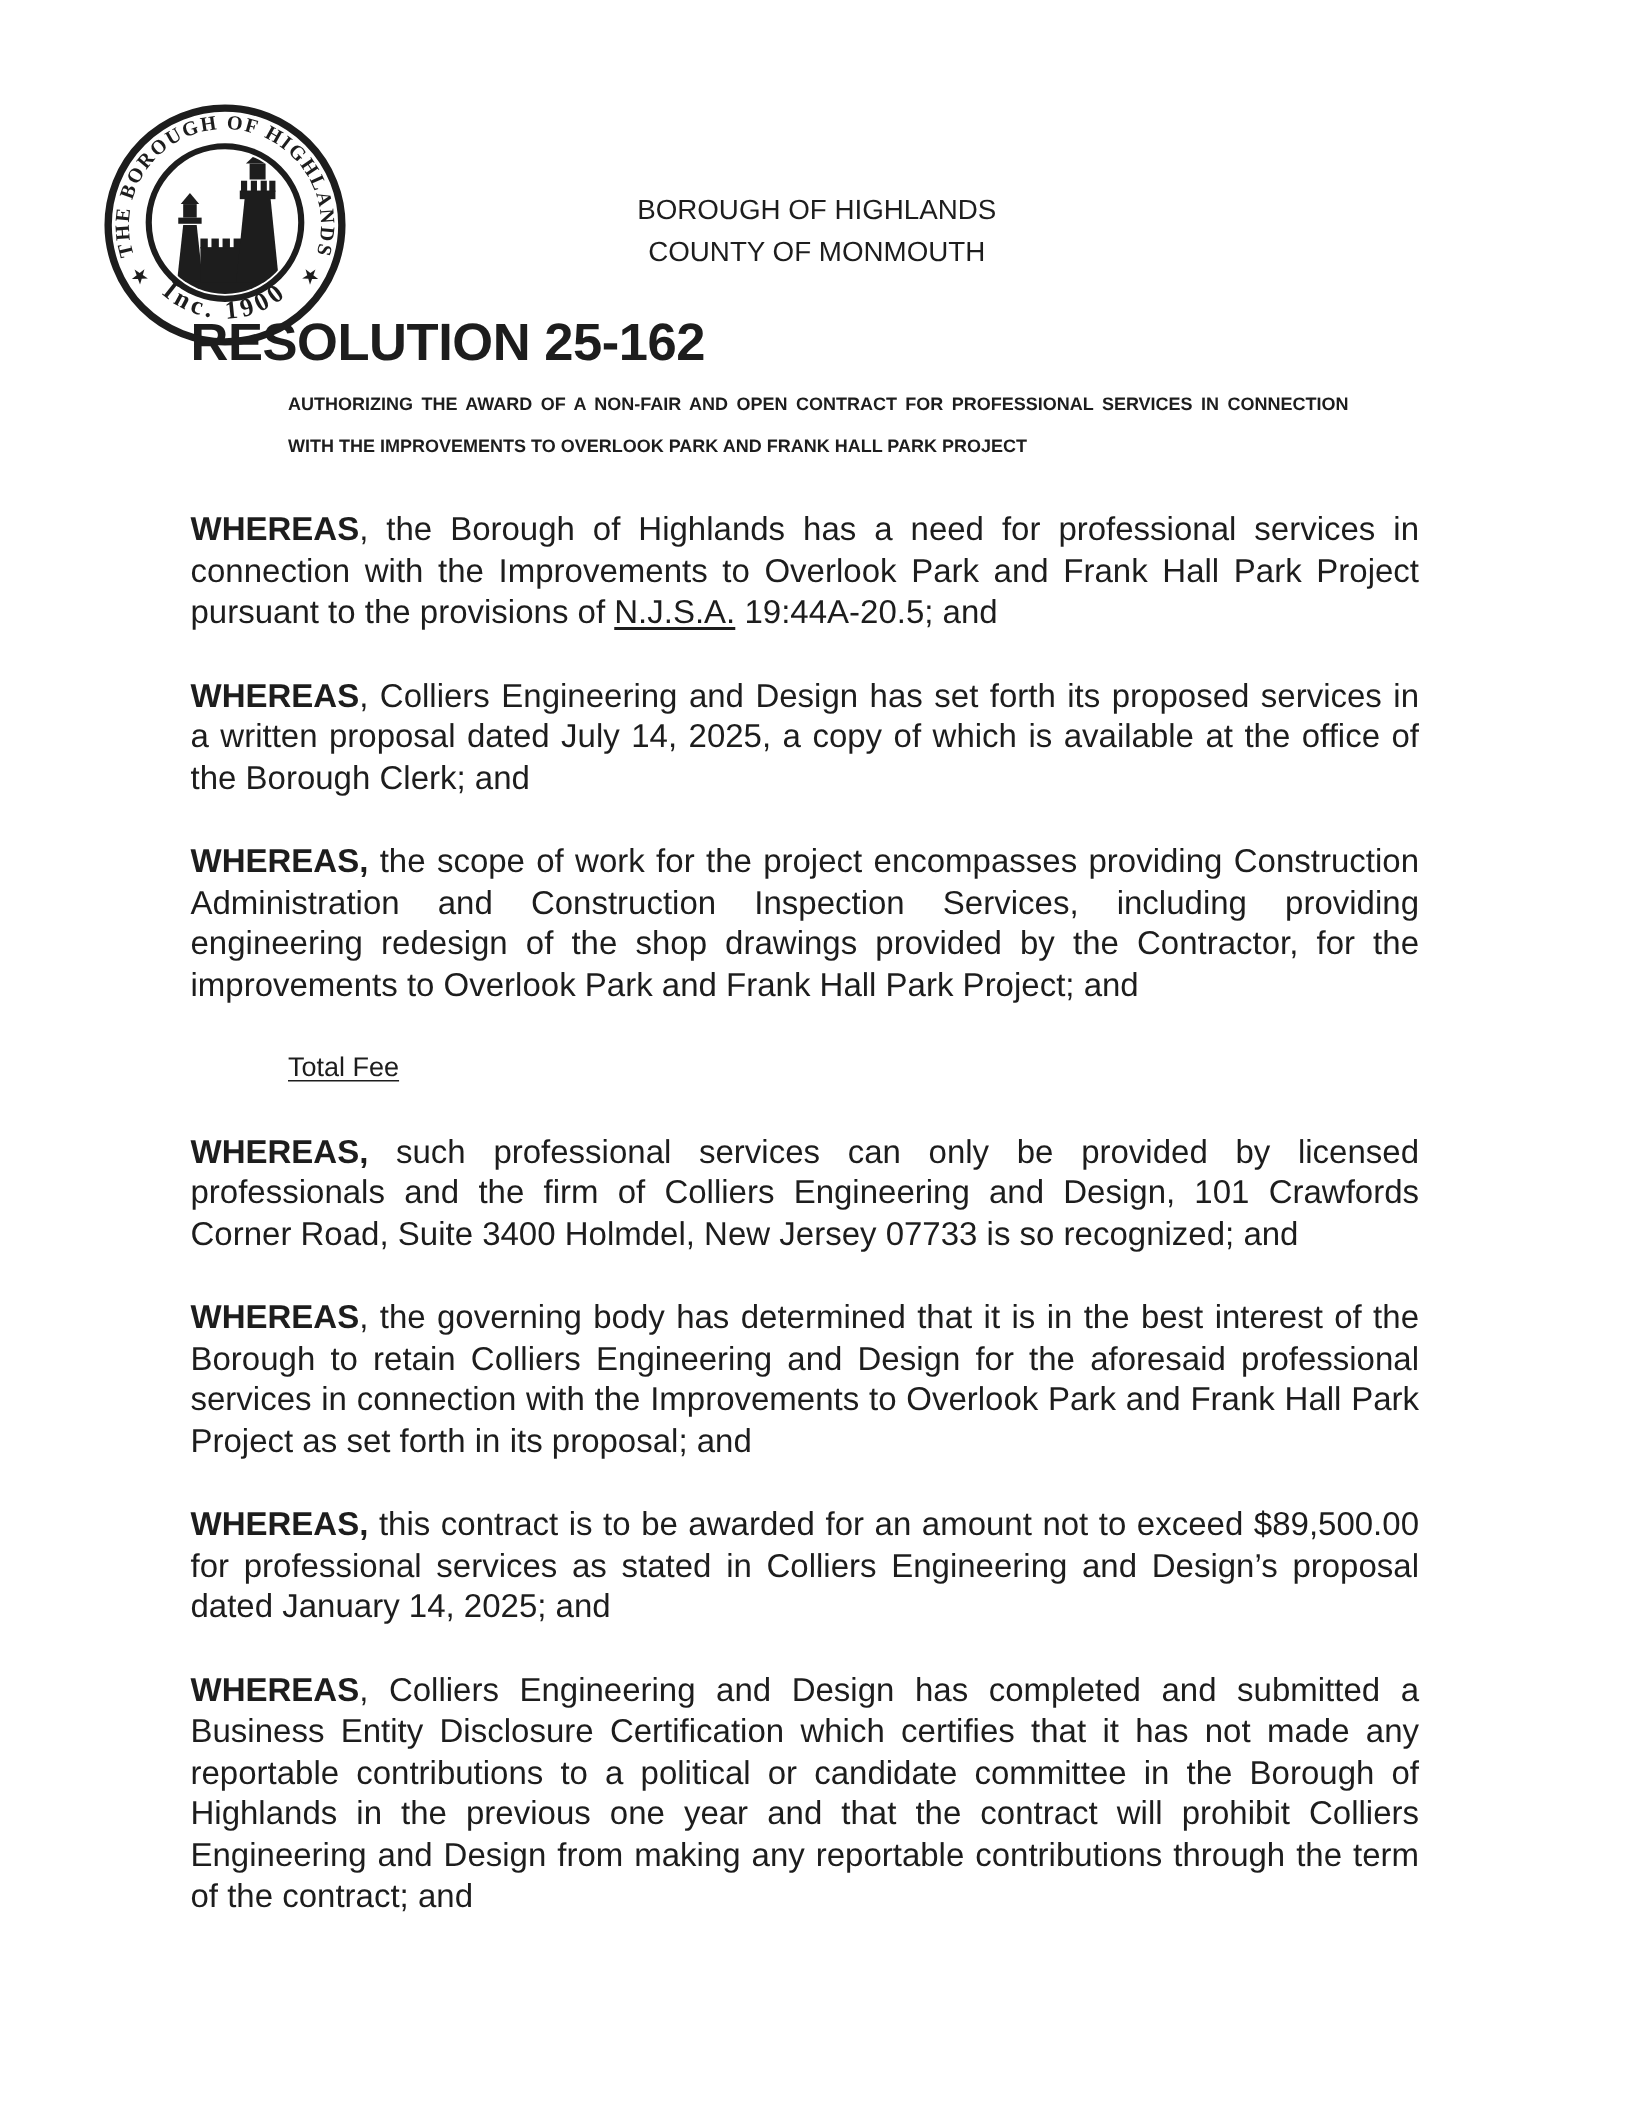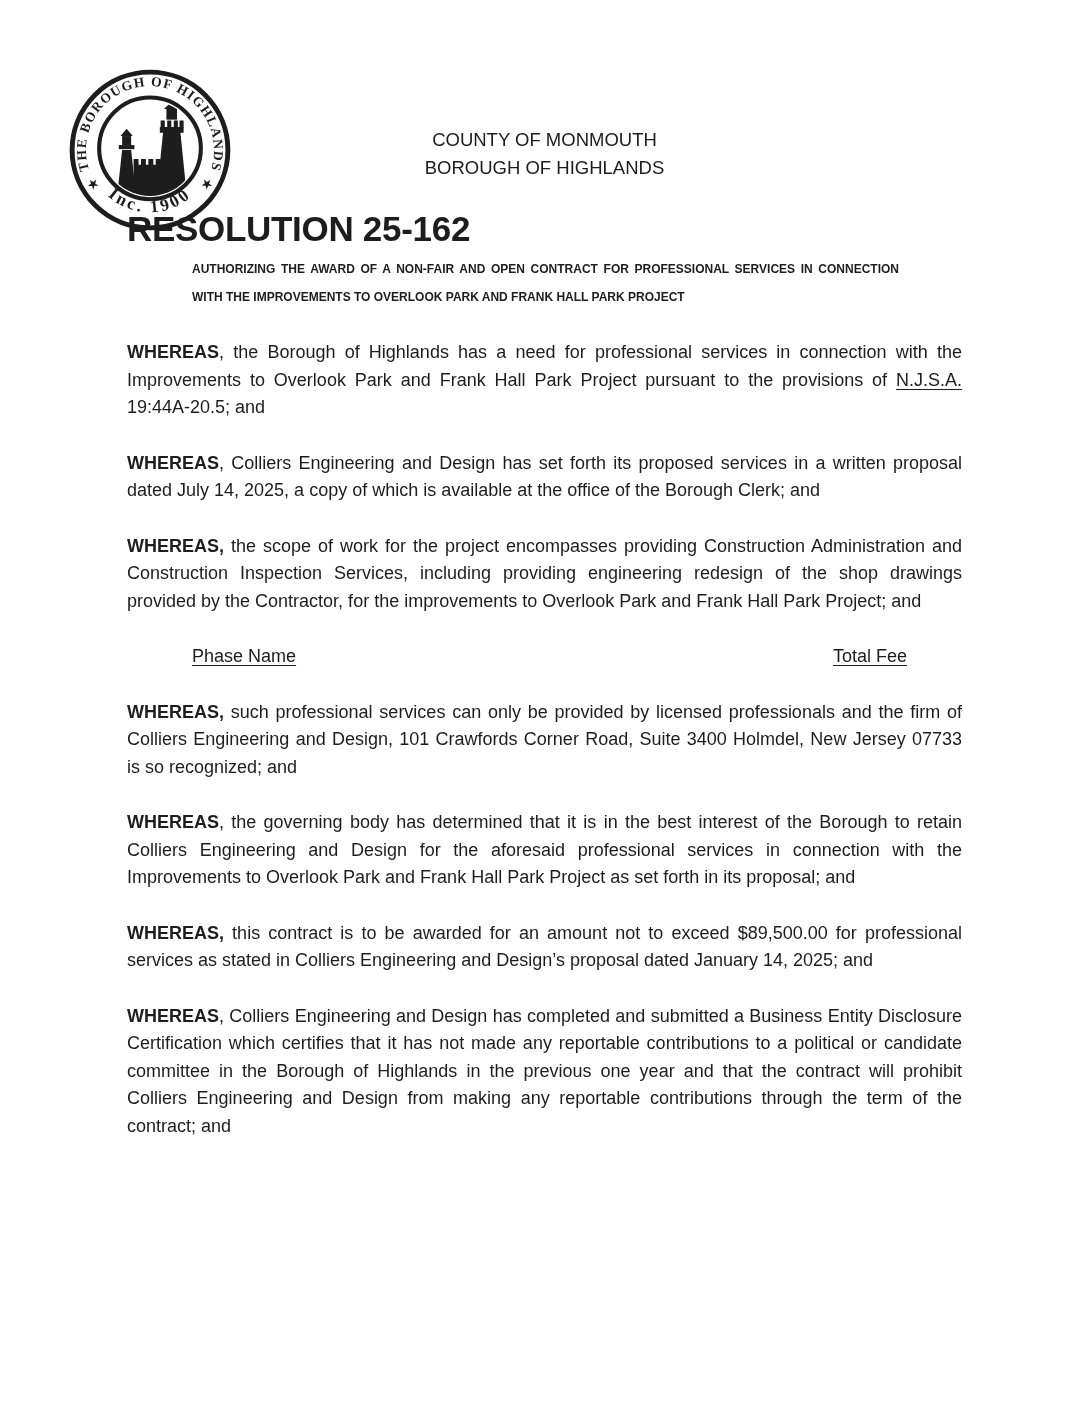--- a/index.html
+++ b/index.html
@@ -36,22 +36,22 @@
     letter-spacing: -0.3px;
   }
   .doc-subtitle {
     margin: 10px 63px 0 65px;
     font-weight: bold;
     font-size: 12px;
     line-height: 27.5px;
     text-align: justify;
   }
   .para {
-    margin: 28px 0 0 0;
-    font-size: 18px;
+    margin: 28px 16px 0 0;
+    font-size: 22px;
     line-height: 27.5px;
     text-align: justify;
   }
   .b { font-weight: bold; }
   .u { text-decoration: underline; text-underline-offset: 3px; }
   .fee-table {
     margin: 28px 0 0 65px;
     font-size: 18px;
     line-height: 27.5px;
   }
@@ -104,35 +104,34 @@
         <rect x="121" y="64" width="5" height="9"></rect>
         <rect x="129" y="64" width="5" height="9"></rect>
         <rect x="136" y="64" width="5" height="9"></rect>
         <rect x="120" y="50" width="13" height="13"></rect>
         <polygon points="117,50 136,50 126.5,41"></polygon>
       </g>
     </svg>
   </div>
 
   <div class="doc-header">
+    <div>BOROUGH OF HIGHLANDS</div>
     <div>COUNTY OF MONMOUTH</div>
-    <div>BOROUGH OF HIGHLANDS</div>
   </div>
 
   <div class="doc-title">RESOLUTION 25-162</div>
 
   <div class="doc-subtitle">AUTHORIZING THE AWARD OF A NON-FAIR AND OPEN CONTRACT FOR PROFESSIONAL SERVICES IN CONNECTION WITH THE IMPROVEMENTS TO OVERLOOK PARK AND FRANK HALL PARK PROJECT</div>
 
   <div id="document-body">
       <p class="para"><span class="b">WHEREAS</span><span>, the Borough of Highlands has a need for professional services in connection with the Improvements to Overlook Park and Frank Hall Park Project pursuant to the provisions of </span><span class="u">N.J.S.A.</span><span> 19:44A-20.5; and</span></p>
       <p class="para"><span class="b">WHEREAS</span><span>, Colliers Engineering and Design has set forth its proposed services in a written proposal dated July 14, 2025, a copy of which is available at the office of the Borough Clerk; and</span></p>
       <p class="para"><span class="b">WHEREAS,</span><span> the scope of work for the project encompasses providing Construction Administration and Construction Inspection Services, including providing engineering redesign of the shop drawings provided by the Contractor, for the improvements to Overlook Park and Frank Hall Park Project; and</span></p>
       <div class="fee-table">
         <div class="fee-row">
-          <div class="fee-col-phase"><span class="u">Phase Name</span></div>
           <div class="fee-col-total"><span class="u">Total Fee</span></div>
         </div>
       </div>
       <p class="para"><span class="b">WHEREAS,</span><span> such professional services can only be provided by licensed professionals and the firm of Colliers Engineering and Design, 101 Crawfords Corner Road, Suite 3400 Holmdel, New Jersey 07733 is so recognized; and</span></p>
       <p class="para"><span class="b">WHEREAS</span><span>, the governing body has determined that it is in the best interest of the Borough to retain Colliers Engineering and Design for the aforesaid professional services in connection with the Improvements to Overlook Park and Frank Hall Park Project as set forth in its proposal; and</span></p>
       <p class="para"><span class="b">WHEREAS,</span><span> this contract is to be awarded for an amount not to exceed $89,500.00 for professional services as stated in Colliers Engineering and Design’s proposal dated January 14, 2025; and</span></p>
       <p class="para"><span class="b">WHEREAS</span><span>, Colliers Engineering and Design has completed and submitted a Business Entity Disclosure Certification which certifies that it has not made any reportable contributions to a political or candidate committee in the Borough of Highlands in the previous one year and that the contract will prohibit Colliers Engineering and Design from making any reportable contributions through the term of the contract; and</span></p>
     </div>
 
 </div>

